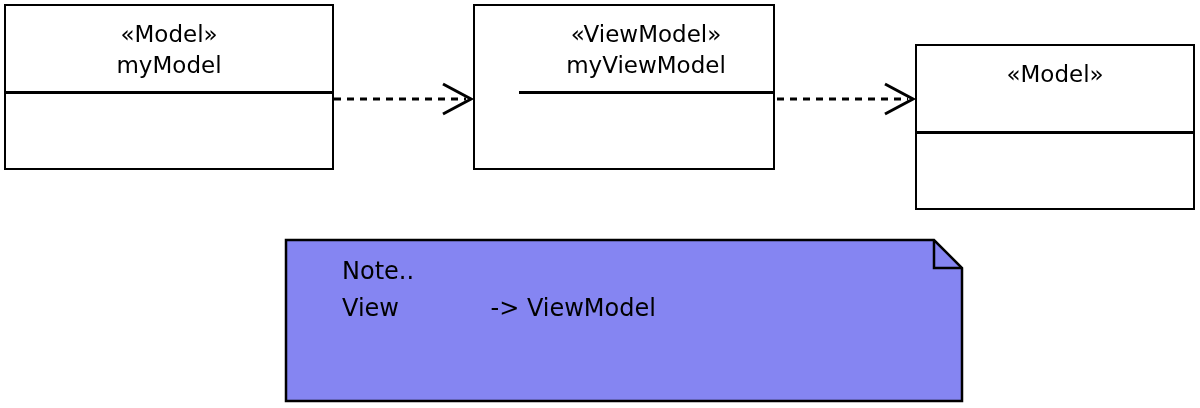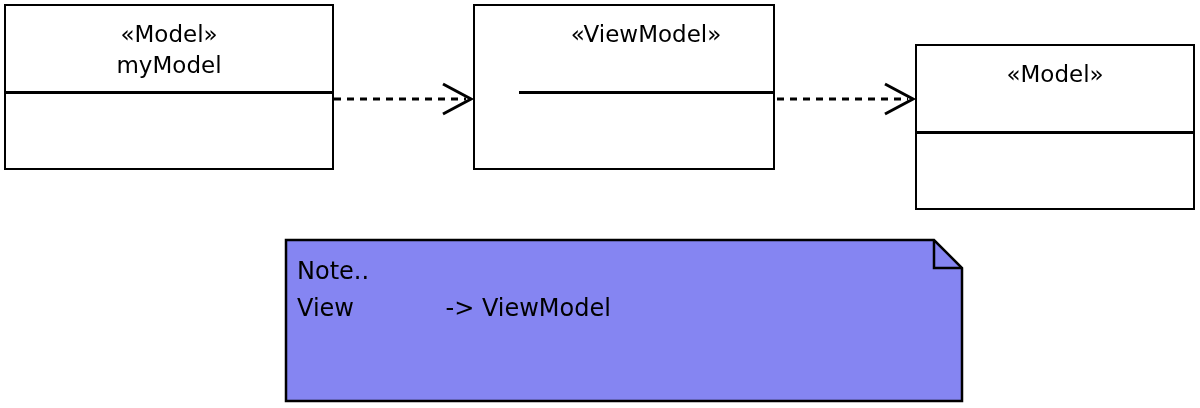--- a/index.html
+++ b/index.html
@@ -41,21 +41,21 @@
   .cls-body { height: 74px; }
   .note-text {
     position: absolute;
     left: 286px; top: 240px;
     width: 676px; height: 161px;
     box-sizing: border-box;
     padding: 13px 0 0 11px;
     font-size: 24px;
     line-height: 37px;
   }
-  .note-line { white-space: pre; }
+  .note-line { white-space: pre; margin-left: 45px; }
   .connector { stroke: #000000; stroke-width: 3; fill: none; }
   .dashed { stroke-dasharray: 7 6; }
   .note-outline { stroke: #000000; stroke-width: 2.5; }
 </style>
 </head>
 <body>
 
 <div class="canvas">
 
   <svg class="overlay" viewBox="0 0 1200 408" xmlns="http://www.w3.org/2000/svg">
@@ -74,20 +74,21 @@
     <div class="cls-header">
       <div class="stereotype">«Model»</div>
       <div class="clsname">myModel</div>
     </div>
     <div class="cls-body"></div>
   </div>
 
   <div class="uml-class" id="box-viewmodel">
     <div class="cls-header">
       <div class="stereotype">«ViewModel»</div>
+      <div class="clsname">myViewModel</div>
     </div>
     <div class="cls-body"></div>
   </div>
 
   <div class="uml-class" id="box-model">
     <div class="cls-header">
       <div class="stereotype">«Model»</div>
     </div>
     <div class="cls-body"></div>
   </div>

